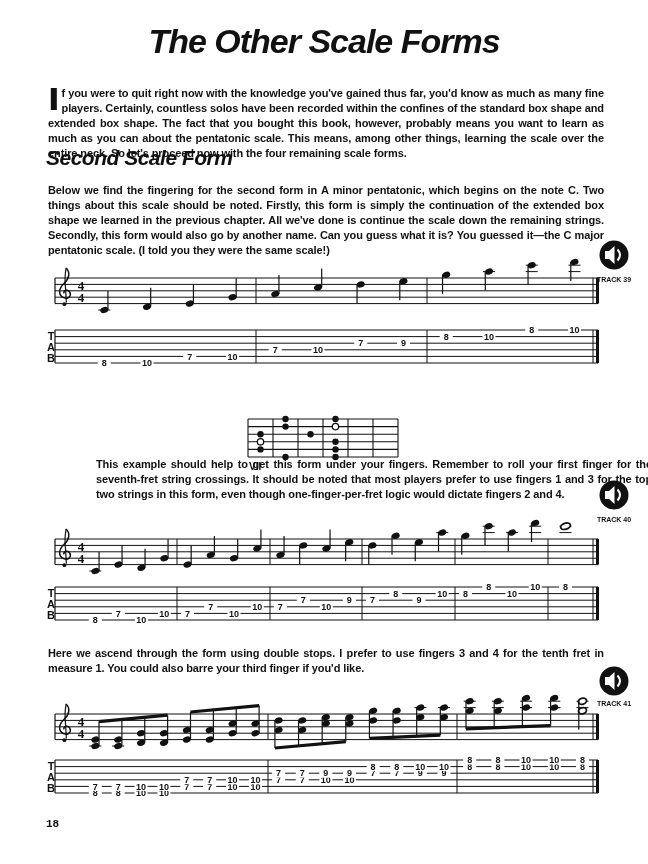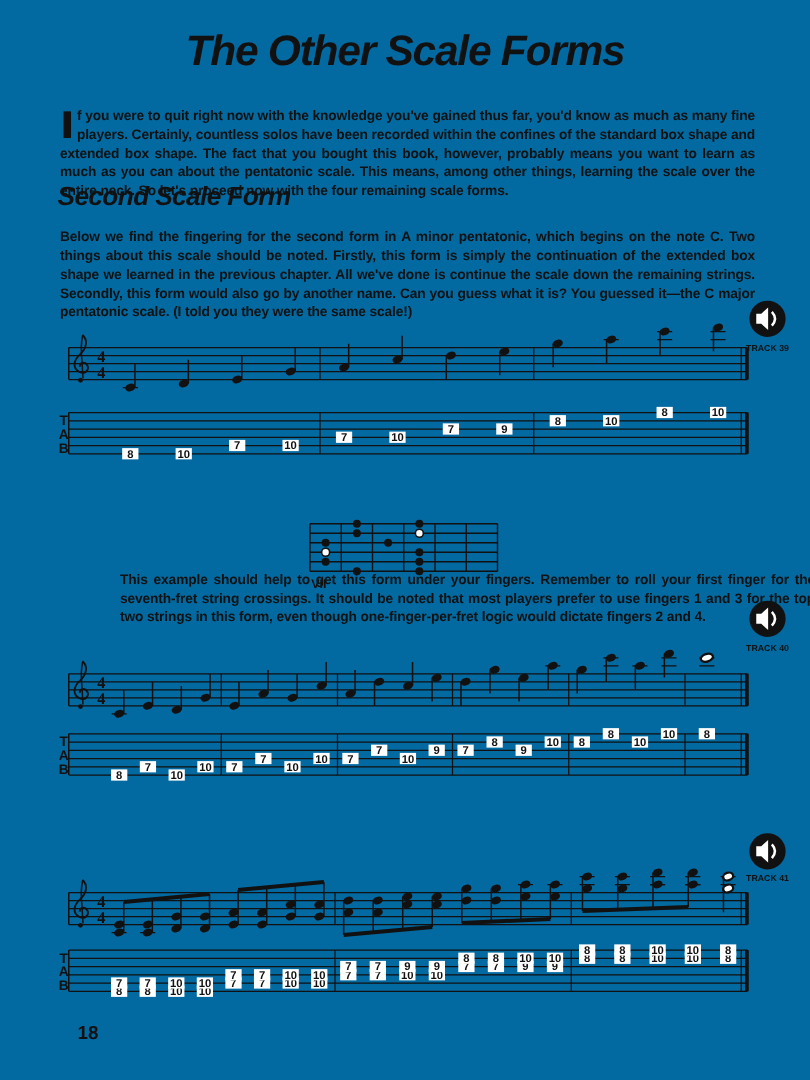--- a/index.html
+++ b/index.html
@@ -1,46 +1,47 @@
 <!DOCTYPE html>
 <html><head>
 <meta charset="utf-8">
 <style>
   html,body{margin:0;padding:0;background:#e8e8e8;}
-  #page{position:relative;width:648px;height:864px;background:#0369a1;
+  #page{position:relative;width:648px;height:864px;background:#ffffff;
         font-family:"Liberation Sans",sans-serif;color:#111;overflow:hidden;}
   .title{position:absolute;left:0;top:22px;width:648px;text-align:center;
          font-size:34px;font-weight:bold;font-style:italic;letter-spacing:-1px;}
   .para{position:absolute;left:48px;width:556px;font-size:11px;line-height:15px;
         font-weight:bold;text-align:justify;letter-spacing:-0.1px;}
   .dropcap{float:left;font-size:31px;line-height:25px;font-weight:bold;
            margin:1px 5px 0 0;transform:scaleX(1.35);transform-origin:left top;}
   .heading{position:absolute;left:46px;top:146px;font-size:21px;font-weight:bold;
            font-style:italic;letter-spacing:-0.5px;}
   .track{position:absolute;width:34px;height:34px;}
   .track-label{position:absolute;width:66px;text-align:center;font-size:7px;
                font-weight:bold;letter-spacing:0;}
-  .pagenum{position:absolute;left:62px;top:818px;font-size:15px;font-weight:bold;}
+  .pagenum{position:absolute;left:46px;top:818px;font-size:11px;font-weight:bold;font-family:Liberation Mono, monospace;}
   svg{display:block;}
 </style>
 </head>
 <body>
 
 <div id="page">
 
   <div class="title">The Other Scale Forms</div>
 
   <div class="para" style="top:86px;">
     <span class="dropcap">I</span><span>f you were to quit right now with the knowledge you've gained thus far, you'd know as much as many fine players. Certainly, countless solos have been recorded within the confines of the standard box shape and extended box shape. The fact that you bought this book, however, probably means you want to learn as much as you can about the pentatonic scale. This means, among other things, learning the scale over the entire neck. So let's proceed now with the four remaining scale forms.</span>
   </div>
 
   <div class="heading">Second Scale Form</div>
 
   <div class="para" style="top:183px;">Below we find the fingering for the second form in A minor pentatonic, which begins on the note C. Two things about this scale should be noted. Firstly, this form is simply the continuation of the extended box shape we learned in the previous chapter. All we've done is continue the scale down the remaining strings. Secondly, this form would also go by another name. Can you guess what it is? You guessed it—the C major pentatonic scale. (I told you they were the same scale!)</div>
   <div class="para" style="top:457px;margin-left:48px;">This example should help to get this form under your fingers. Remember to roll your first finger for the seventh-fret string crossings. It should be noted that most players prefer to use fingers 1 and 3 for the top two strings in this form, even though one-finger-per-fret logic would dictate fingers 2 and 4.</div>
+  <div class="para" style="top:646px;">Here we ascend through the form using double stops. I prefer to use fingers 3 and 4 for the tenth fret in measure 1. You could also barre your third finger if you'd like.</div>
 
   <div class="track" style="left:597px;top:239px;">
     <svg width="34" height="34" viewBox="0 0 34 34">
         <circle cx="17" cy="16" r="14.5" fill="#111"></circle>
         <polygon points="8,12 12,12 17.5,7 17.5,25 12,20 8,20" fill="#fff"></polygon>
         <path d="M20.5,10.5 Q25.5,16 20.5,21.5" stroke="#fff" stroke-width="2" fill="none"></path>
       </svg>
   </div>
   <div class="track-label" style="left:581px;top:276px;">TRACK 39</div>
 

